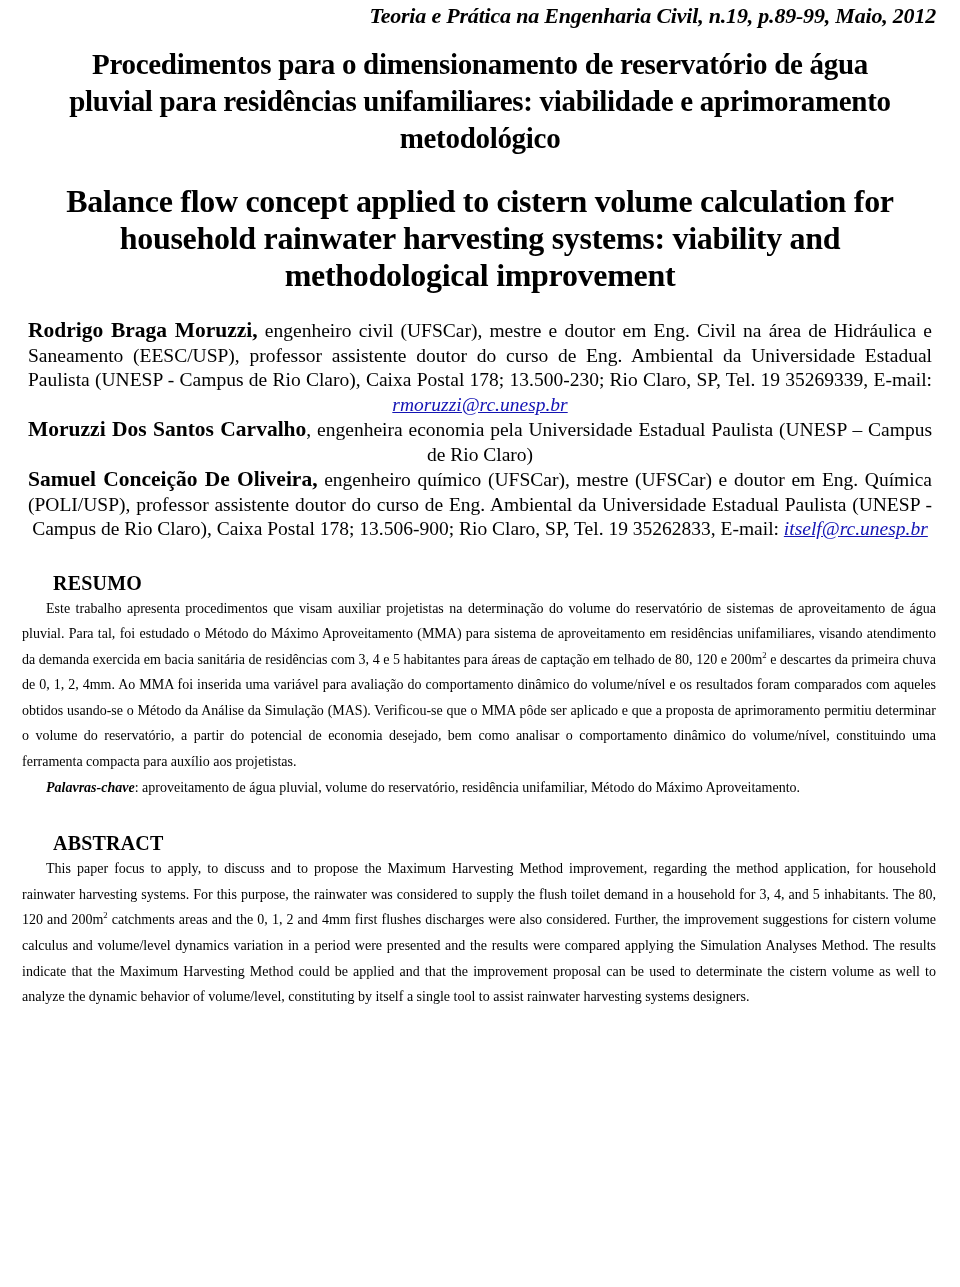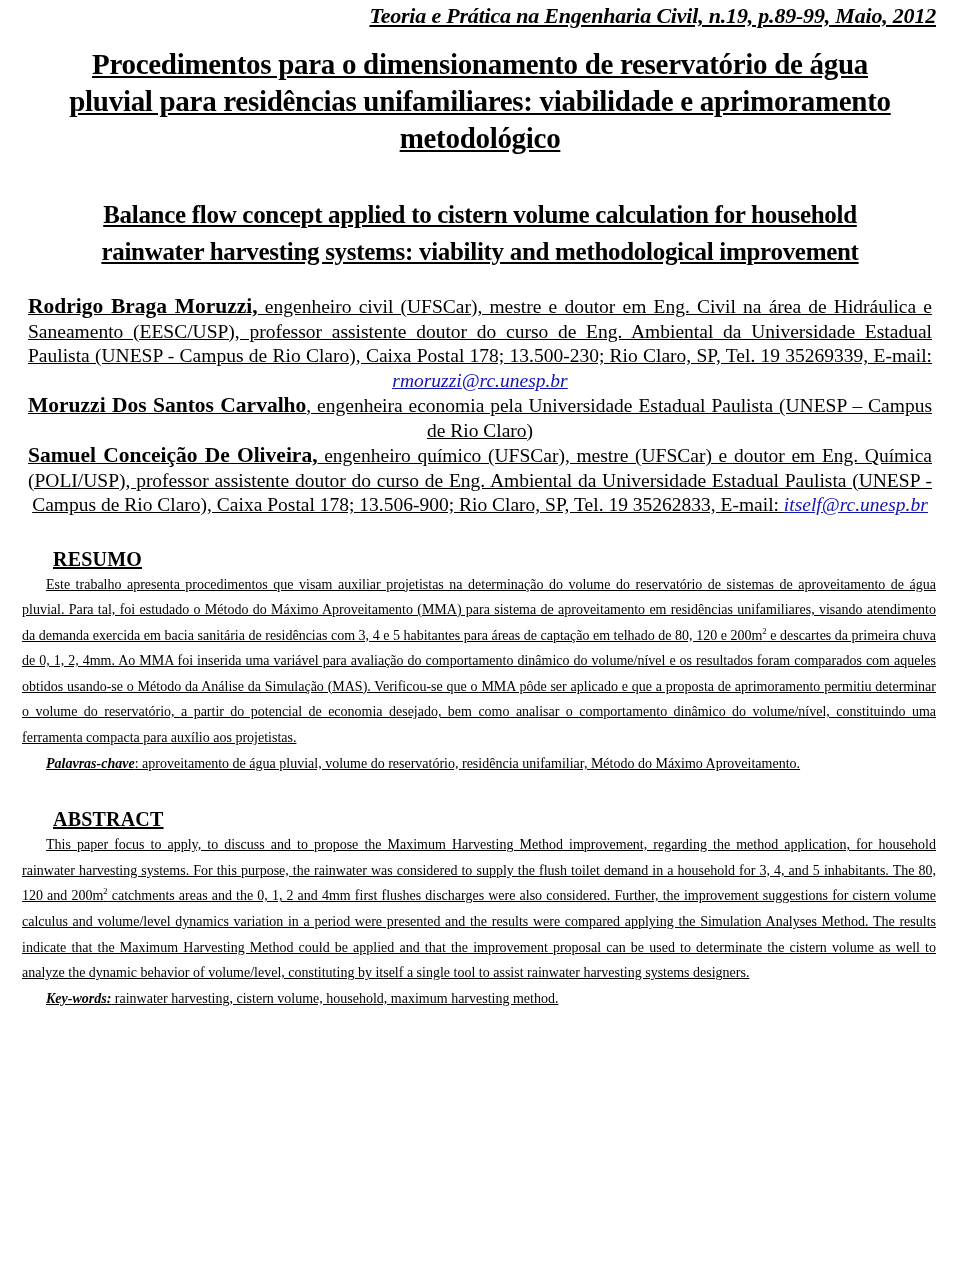--- a/index.html
+++ b/index.html
@@ -15,21 +15,20 @@
     color: #000000;
     -webkit-font-smoothing: antialiased;
   }
 
   .page {
     position: relative;
     width: 960px;
     height: 1140px;
     box-sizing: border-box;
     padding: 0 22px 0 22px;
-    text-decoration: underline;
   }
 
   
   .running-head {
     text-align: right;
     font-style: italic;
     font-weight: 700;
     font-size: 22px;
     line-height: 28px;
     letter-spacing: -0.2px;
@@ -46,24 +45,24 @@
   .title-pt {
     font-weight: 700;
     font-size: 29px;
     line-height: 37px;
     letter-spacing: -0.3px;
     padding: 0 34px;
     text-align: center;
   }
   .title-en {
     font-weight: 700;
-    font-size: 25px;
+    font-size: 32px;
     line-height: 37px;
     letter-spacing: -0.3px;
-    margin-top: 39px;
+    margin-top: 26px;
     padding: 0 42px;
   }
 
   
   .authors {
     margin-top: 24px;
     text-align: justify;
     text-align-last: center;
     font-size: 19.5px;
     line-height: 24.5px;
@@ -148,16 +147,15 @@
 
   <div class="section" id="resumo-section">
     <div class="section-head">RESUMO</div>
     <p class="body-text indent"><span>Este trabalho apresenta procedimentos que visam auxiliar projetistas na determinação do volume do reservatório de sistemas de aproveitamento de água pluvial. Para tal, foi estudado o Método do Máximo Aproveitamento (MMA) para sistema de aproveitamento em residências unifamiliares, visando atendimento da demanda exercida em bacia sanitária de residências com 3, 4 e 5 habitantes para áreas de captação em telhado de 80, 120 e 200m</span><sup>2</sup><span> e descartes da primeira chuva de 0, 1, 2, 4mm. Ao MMA foi inserida uma variável para avaliação do comportamento dinâmico do volume/nível e os resultados foram comparados com aqueles obtidos usando-se o Método da Análise da Simulação (MAS). Verificou-se que o MMA pôde ser aplicado e que a proposta de aprimoramento permitiu determinar o volume do reservatório, a partir do potencial de economia desejado, bem como analisar o comportamento dinâmico do volume/nível, constituindo uma ferramenta compacta para auxílio aos projetistas.</span></p>
     <p class="body-text indent"><span class="kw">Palavras-chave</span><span>: aproveitamento de água pluvial, volume do reservatório, residência unifamiliar, Método do Máximo Aproveitamento.</span></p>
   </div>
 
   <div class="section" id="abstract-section">
     <div class="section-head">ABSTRACT</div>
     <p class="body-text indent"><span>This paper focus to apply, to discuss and to propose the Maximum Harvesting Method improvement, regarding the method application, for household rainwater harvesting systems. For this purpose, the rainwater was considered to supply the flush toilet demand in a household for 3, 4, and 5 inhabitants. The 80, 120 and 200m</span><sup>2</sup><span> catchments areas and the 0, 1, 2 and 4mm first flushes discharges were also considered. Further, the improvement suggestions for cistern volume calculus and volume/level dynamics variation in a period were presented and the results were compared applying the Simulation Analyses Method. The results indicate that the Maximum Harvesting Method could be applied and that the improvement proposal can be used to determinate the cistern volume as well to analyze the dynamic behavior of volume/level, constituting by itself a single tool to assist rainwater harvesting systems designers.</span></p>
-    <p class="body-text indent"><span class="kw">Key-words:</span><span> rainwater harvesting, cistern volume, household, maximum harvesting method.</span></p>
   </div>
 
 </div>
 
 </body></html>

